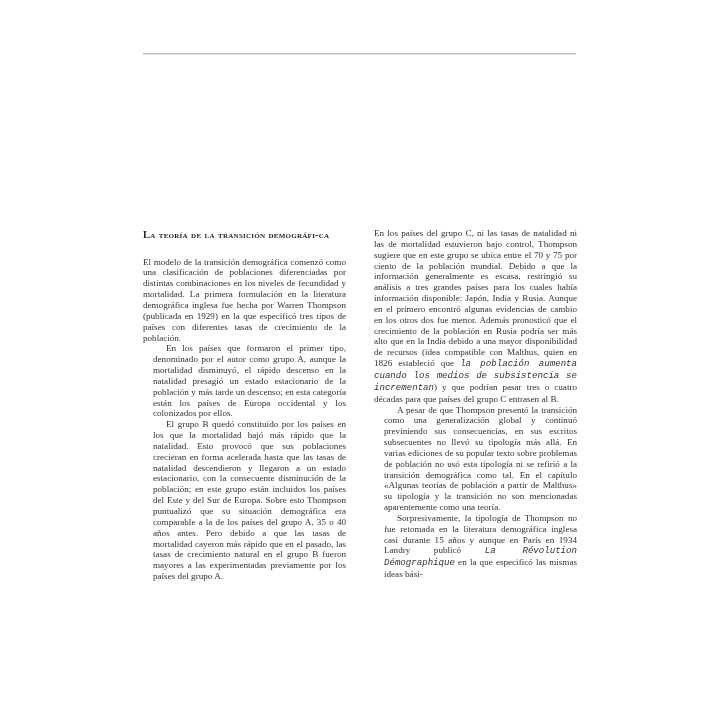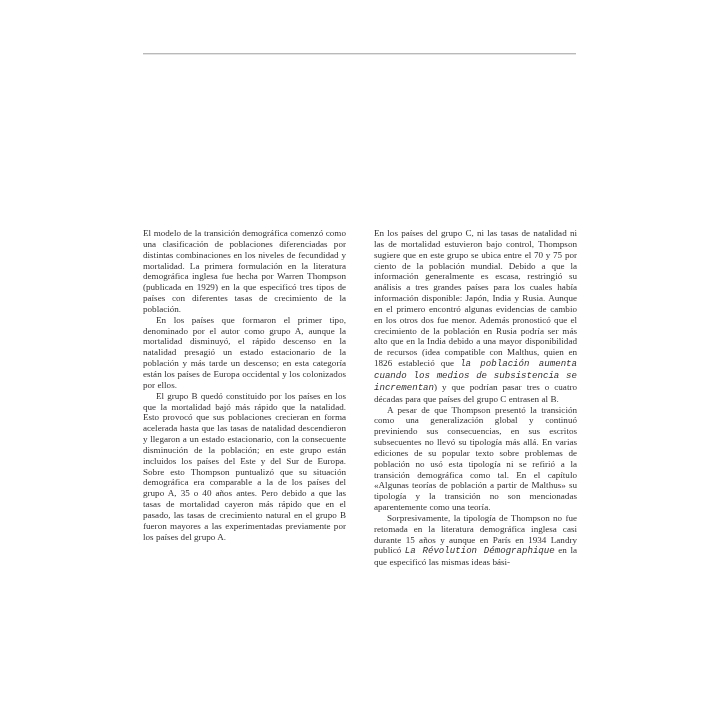--- a/index.html
+++ b/index.html
@@ -64,39 +64,41 @@
     line-height: 10.85px;
     text-align: justify;
     text-justify: inter-word;
     margin: 0;
     color: #333030;
     word-spacing: 0.1px;
     hyphens: manual;
   }
   p.body + p.body {
     text-indent: 13px;
+    margin-left: 10px;
   }
   p.body.lead {
     text-indent: 0;
   }
   p.body i, p.body em {
     font-style: italic;
     font-family: Liberation Mono, monospace;
   }
 </style>
 </head>
 <body>
 
 <div class="page">
 
   <div class="top-rule"></div>
 
   <div class="columns">
 
     <div class="col">
+      <h1 class="section-heading">La teoría de la transición demográfi-ca</h1>
       <p class="body lead">El modelo de la transición demográfica comenzó como una clasificación de poblaciones diferenciadas por distintas combinaciones en los niveles de fecundidad y mortalidad. La primera formulación en la literatura demográfica inglesa fue hecha por Warren Thompson (publicada en 1929) en la que especificó tres tipos de países con diferentes tasas de crecimiento de la población.</p>
       <p class="body">En los países que formaron el primer tipo, denominado por el autor como grupo A, aunque la mortalidad disminuyó, el rápido descenso en la natalidad presagió un estado estacionario de la población y más tarde un descenso; en esta categoría están los países de Europa occidental y los colonizados por ellos.</p>
       <p class="body">El grupo B quedó constituido por los países en los que la mortalidad bajó más rápido que la natalidad. Esto provocó que sus poblaciones crecieran en forma acelerada hasta que las tasas de natalidad descendieron y llegaron a un estado estacionario, con la consecuente disminución de la población; en este grupo están incluidos los países del Este y del Sur de Europa. Sobre esto Thompson puntualizó que su situación demográfica era comparable a la de los países del grupo A, 35 o 40 años antes. Pero debido a que las tasas de mortalidad cayeron más rápido que en el pasado, las tasas de crecimiento natural en el grupo B fueron mayores a las experimentadas previamente por los países del grupo A.</p>
     </div>
 
     <div class="col">
       <p class="body lead"><span>En los países del grupo C, ni las tasas de natalidad ni las de mortalidad estuvieron bajo control, Thompson sugiere que en este grupo se ubica entre el 70 y 75 por ciento de la población mundial. Debido a que la información generalmente es escasa, restringió su análisis a tres grandes países para los cuales había información disponible: Japón, India y Rusia. Aunque en el primero encontró algunas evidencias de cambio en los otros dos fue menor. Además pronosticó que el crecimiento de la población en Rusia podría ser más alto que en la India debido a una mayor disponibilidad de recursos (idea compatible con Malthus, quien en 1826 estableció que </span><i>la población aumenta cuando los medios de subsistencia se incrementan</i><span>) y que podrían pasar tres o cuatro décadas para que países del grupo C entrasen al B.</span></p>
       <p class="body">A pesar de que Thompson presentó la transición como una generalización global y continuó previniendo sus consecuencias, en sus escritos subsecuentes no llevó su tipología más allá. En varias ediciones de su popular texto sobre problemas de población no usó esta tipología ni se refirió a la transición demográfica como tal. En el capítulo «Algunas teorías de población a partir de Malthus» su tipología y la transición no son mencionadas aparentemente como una teoría.</p>
       <p class="body"><span>Sorpresivamente, la tipología de Thompson no fue retomada en la literatura demográfica inglesa casi durante 15 años y aunque en París en 1934 Landry publicó </span><i>La Révolution Démographique</i><span> en la que especificó las mismas ideas bási-</span></p>
     </div>

